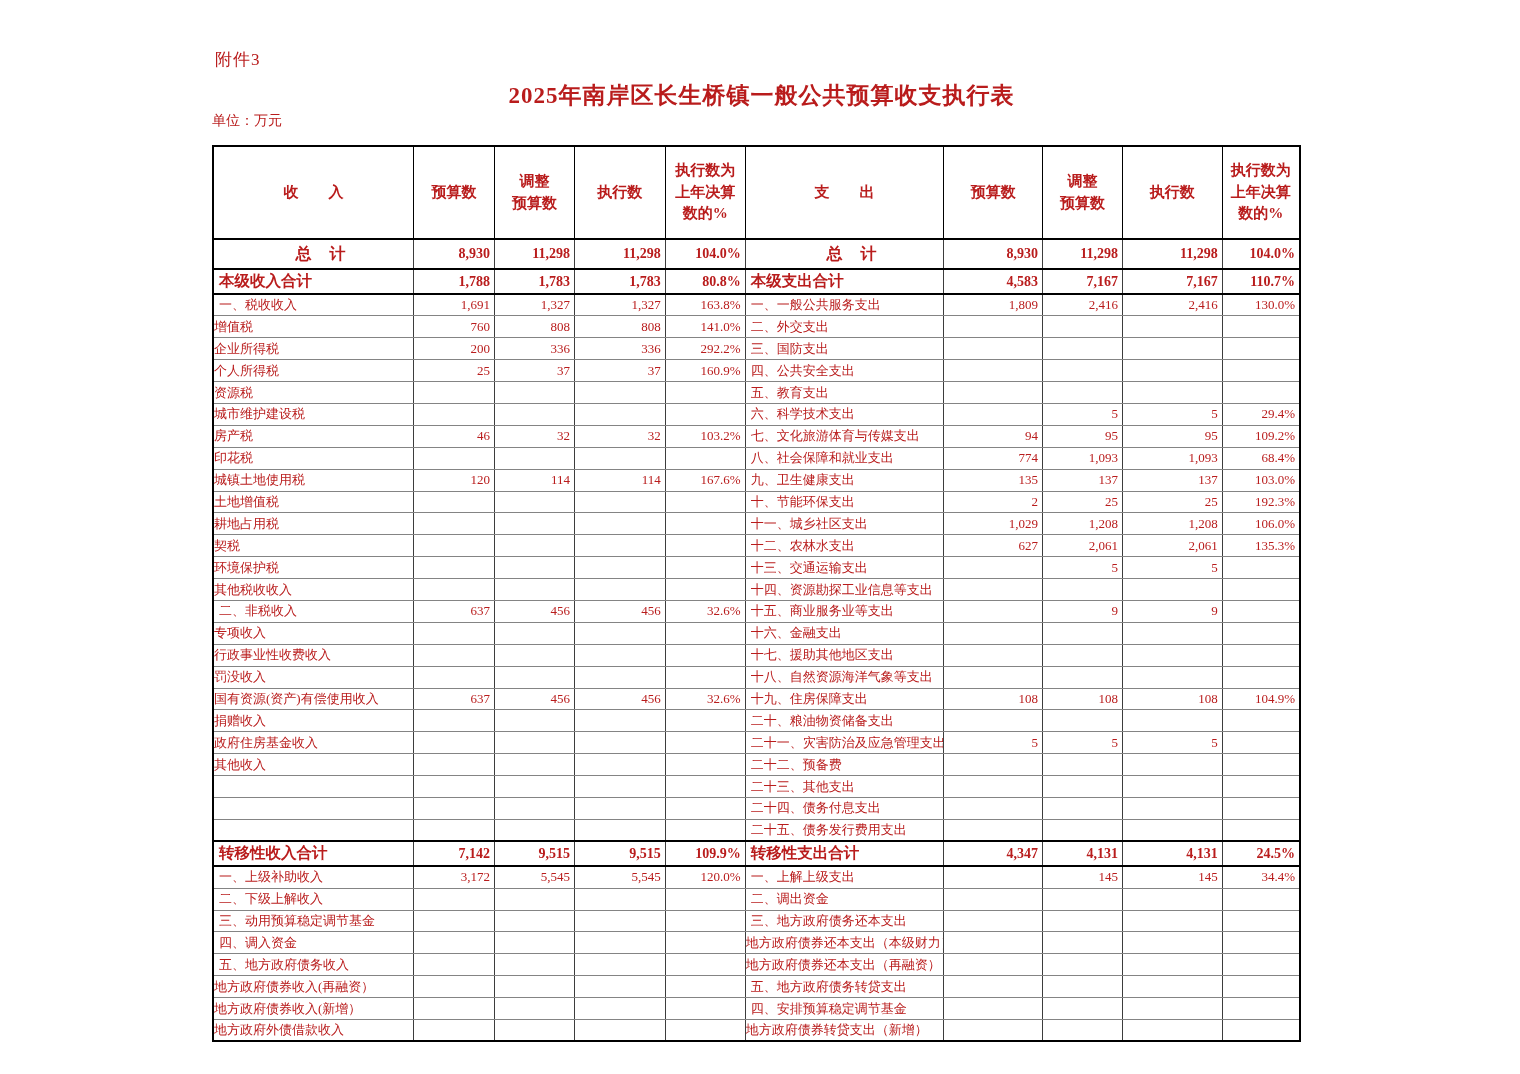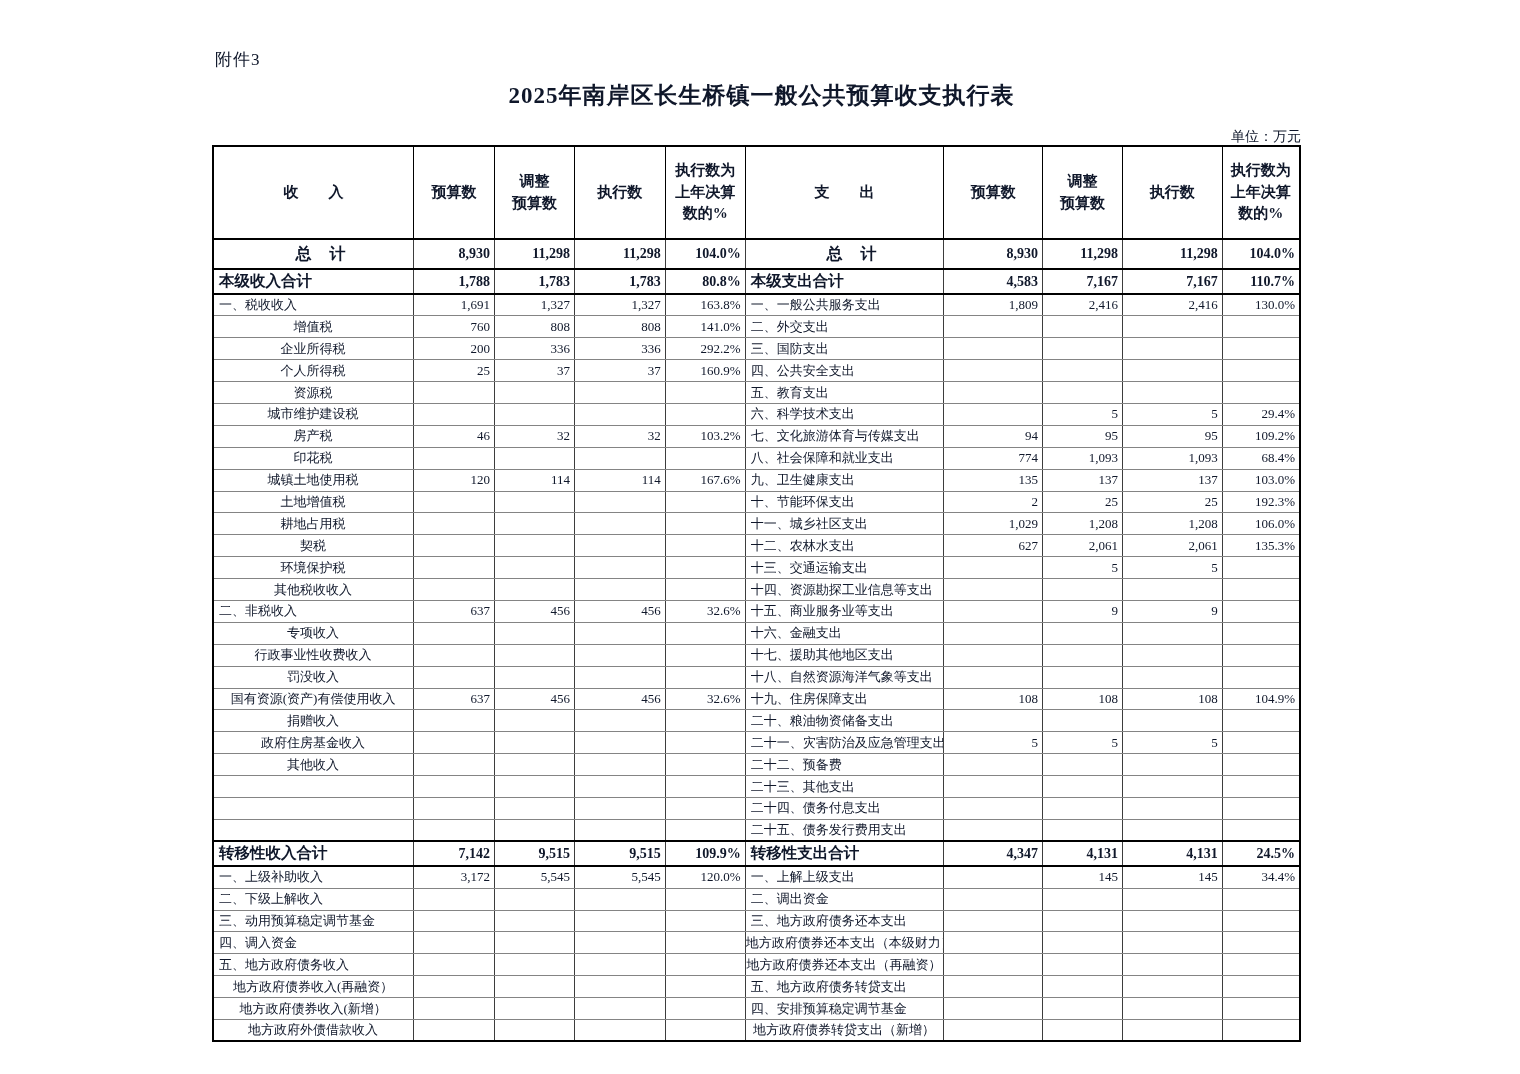--- a/index.html
+++ b/index.html
@@ -1,54 +1,54 @@
 <!DOCTYPE html>
 <html><head>
 <meta charset="utf-8">
 <style>
   html,body{margin:0;padding:0;background:#fff;}
   .page{
     position:relative;
     width:1520px;height:1074px;
     background:#ffffff;
     font-family:"Liberation Serif","DejaVu Serif",serif;
-    color:#0f172a;
+    color:#b91c1c;
     overflow:hidden;
   }
   .attachment{
     position:absolute;left:215px;top:48px;
     font-size:17px;letter-spacing:1px;
   }
   .doc-title{
     position:absolute;left:216px;top:80px;width:1091px;
     text-align:center;font-size:23px;font-weight:bold;letter-spacing:1px;
   }
   .unit-note{
-    position:absolute;left:212px;top:128px;width:1089px;
-    text-align:right;font-size:14px;
+    position:absolute;left:212px;top:112px;width:1089px;
+    text-align:left;font-size:14px;
   }
   table.budget{
     position:absolute;left:212px;top:145px;width:1089px;
     border-collapse:collapse;table-layout:fixed;
     border:2px solid #000;
   }
   th,td{overflow:hidden;vertical-align:middle;}
   thead tr{height:93px;border-bottom:2px solid #000;}
   th{
     border:1px solid #000;
     font-size:15px;font-weight:bold;text-align:center;
     white-space:pre-line;line-height:1.45;padding:0 2px;
   }
   td{
     border-left:1px solid #3d3d3d;border-right:1px solid #3d3d3d;
     border-top:1px solid #848484;border-bottom:1px solid #848484;
     font-size:13px;white-space:nowrap;
   }
   td.lbl{text-align:left;padding-left:5px;}
-  td.lbl.ind{padding-left:0;text-align:center;}
+  td.lbl.ind{padding-left:0;}
   td.num{text-align:right;padding-right:4px;}
   tr.r-item{height:21.9px;}
   tr.r-grand{height:30px;border-top:2px solid #000;border-bottom:2px solid #000;}
   tr.r-grand td{font-weight:bold;font-size:14px;}
   tr.r-grand td.lbl{text-align:center;padding-left:16px;font-size:16px;letter-spacing:1px;}
   tr.r-section{height:16px;border-top:2px solid #000;border-bottom:2px solid #000;}
   tr.r-section td{font-weight:bold;font-size:14px;}
   tr.r-section td.lbl{font-size:15.5px;}
   td.pn{font-weight:normal;font-size:13px;}
 </style>

